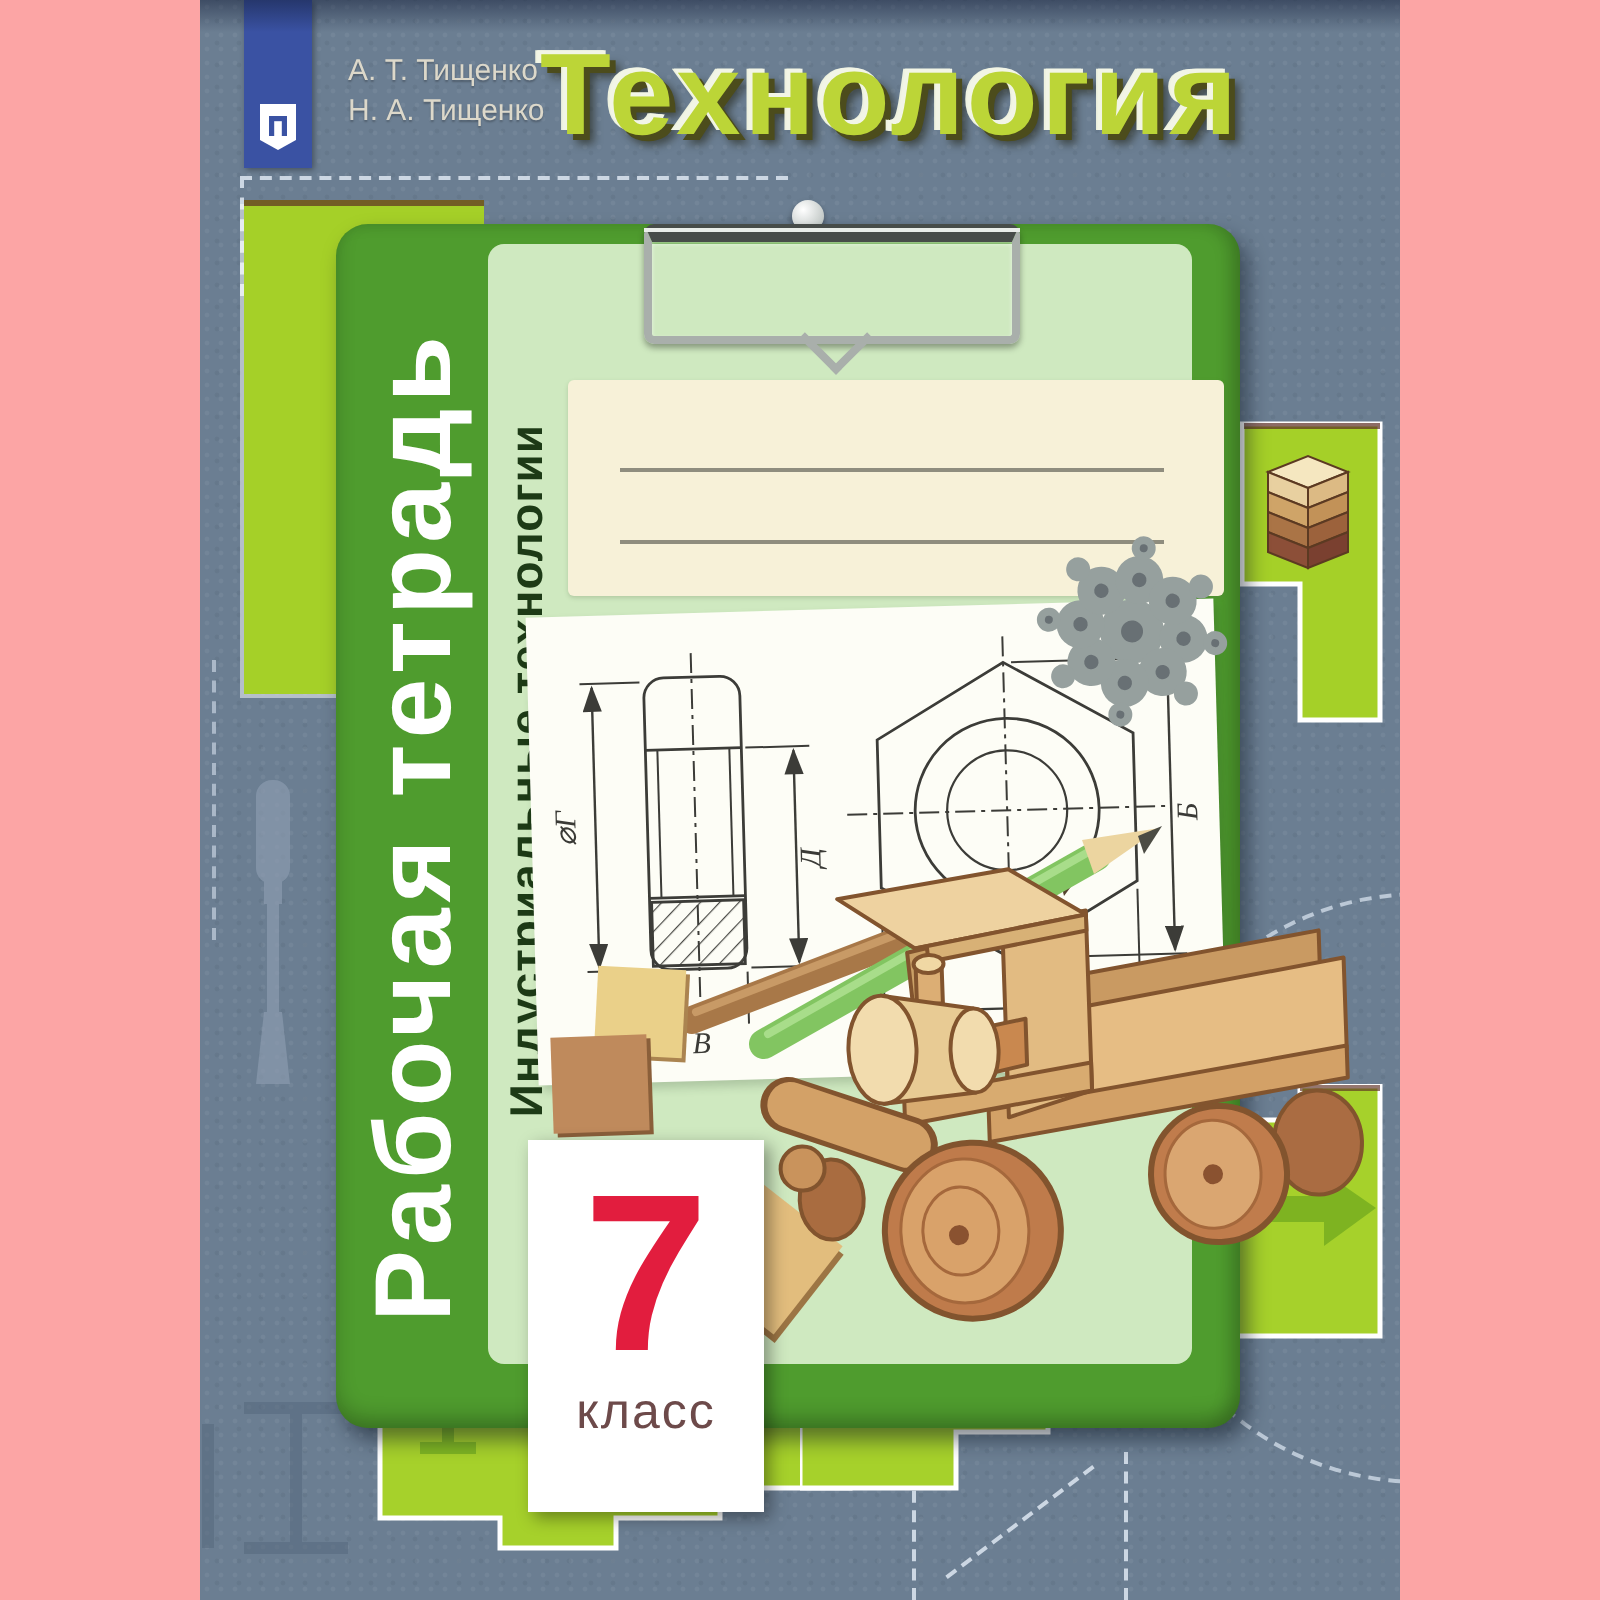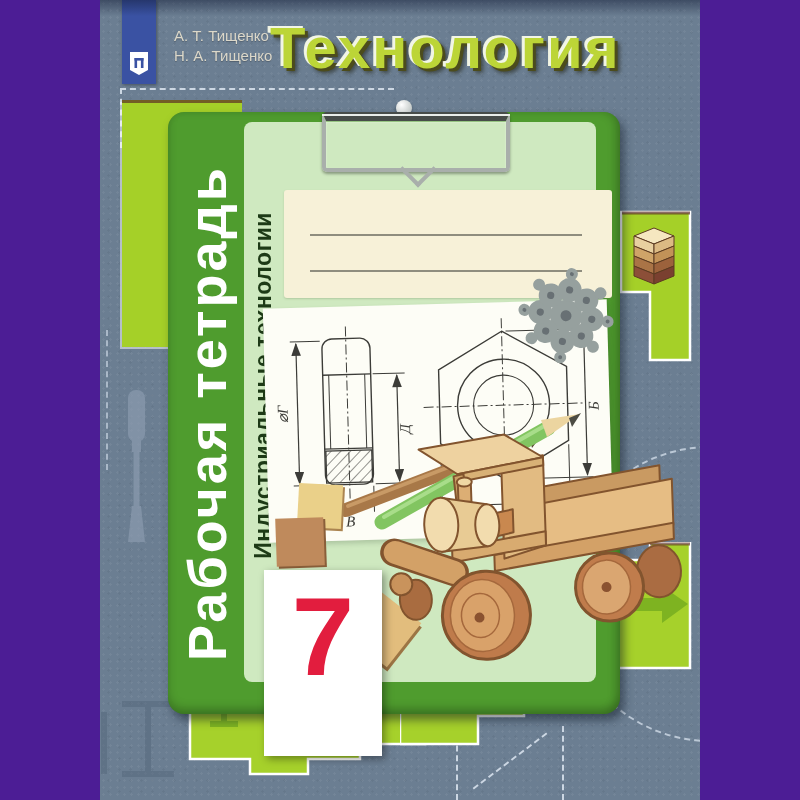--- a/index.html
+++ b/index.html
@@ -1,16 +1,16 @@
 <!DOCTYPE html>
 <html style="--bg: #6b7e92; --blue: #3a52a3; --green: #4f9c2e; --lightgreen: #cfe9c0; --chartreuse: #a5d028; --title: #bcd537; --red: #e21d3e; --cream: #f7f1d8; --paper: #fdfdf6;"><head>
 <meta charset="utf-8">
 <style>
   html,body{margin:0;padding:0;background:#fff;}
-  .page{position:relative;width:800px;height:800px;background:#4c1d95;overflow:hidden;
+  .page{position:relative;width:800px;height:800px;background:#fca5a5;overflow:hidden;
         font-family:"Liberation Sans", sans-serif;}
   .cover{position:absolute;left:100px;top:0;width:600px;height:800px;overflow:hidden;
          background:var(--bg,#6b7e92);
          background-image:
            radial-gradient(rgba(255,255,255,.05) 1px, transparent 1.4px),
            radial-gradient(rgba(10,20,40,.06) 1px, transparent 1.4px);
          background-size:7px 7px,11px 11px;background-position:0 0,3px 5px;}
   .cover::before{content:"";position:absolute;left:0;top:0;right:0;height:16px;
          background:linear-gradient(180deg,rgba(18,28,55,.5),rgba(18,28,55,0));pointer-events:none;z-index:9;}
   .abs{position:absolute;}
@@ -325,16 +325,17 @@
         <circle cx="121" cy="198" r="5" fill="#8a5230" stroke="none"></circle>
       </g>
     </svg>
 
     <div class="abs sq sq1"></div>
     <div class="abs sq sq2"></div>
     <div class="abs diamond"></div>
 
     <div class="abs grade-card">
       <div class="grade-number">7</div>
+      <div class="grade-label">класс</div>
     </div>
 
   </div>
 </div>
 
 </body></html>

